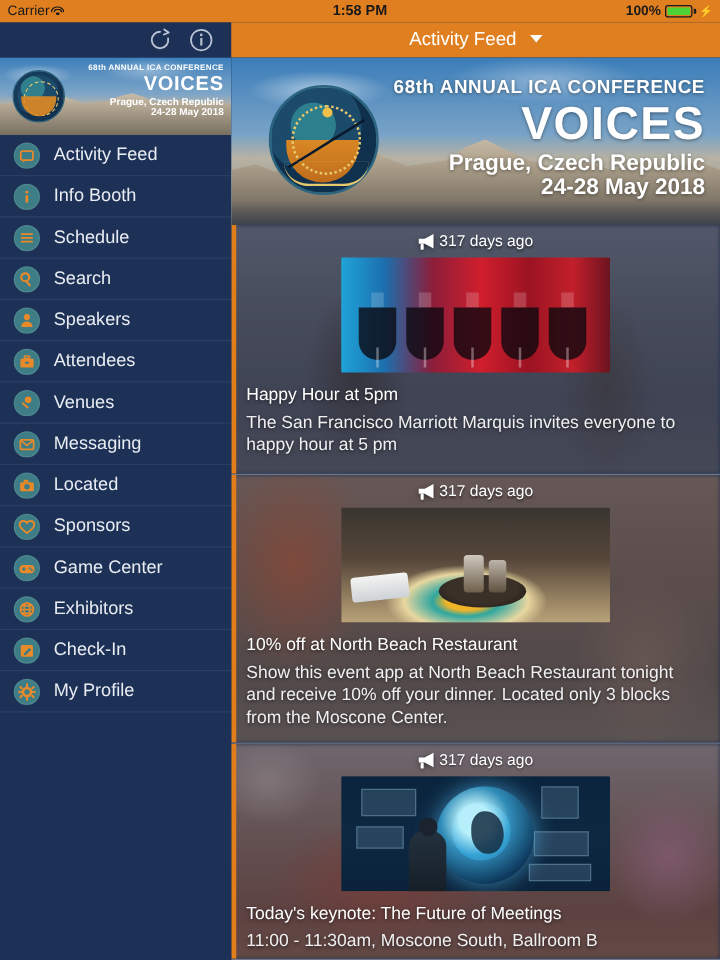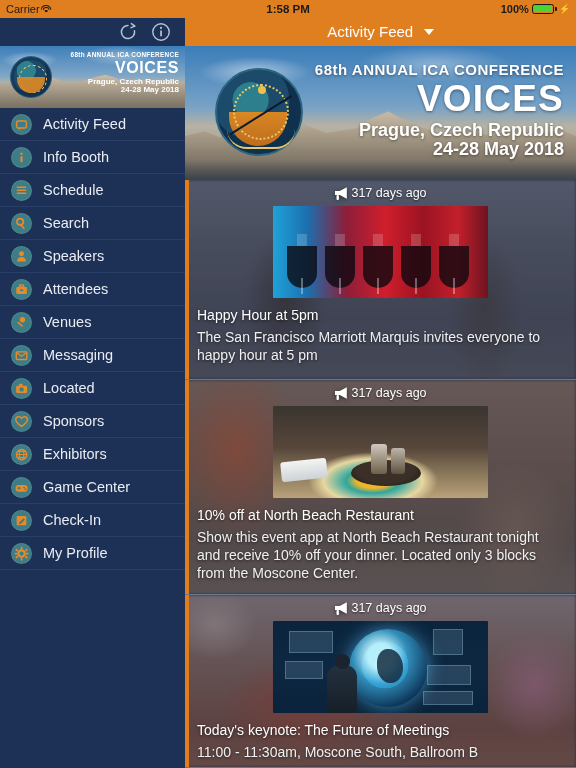--- a/index.html
+++ b/index.html
@@ -350,38 +350,38 @@
         <span class="mi">
        <svg viewBox="0 0 17 17" width="15" height="15">
             <path d="M8.6 14C4.2 11 2 9 2 6.6 2 4.6 3.5 3.2 5.4 3.2c1.2 0 2.4.6 3.2 1.7.8-1.1 2-1.7 3.2-1.7 1.9 0 3.4 1.4 3.4 3.4C15.2 9 13 11 8.6 14z" fill="none" stroke="#e8892a" stroke-width="1.7"></path>
           </svg>
      </span>
      <span class="lbl">Sponsors</span>
       </li>
       <li>
         <span class="mi">
        <svg viewBox="0 0 17 17" width="15" height="15">
-            <circle cx="8.6" cy="8.6" r="5.8" fill="none" stroke="#e8892a" stroke-width="1.6"></circle>
-            <ellipse cx="8.6" cy="8.6" rx="2.6" ry="5.8" fill="none" stroke="#e8892a" stroke-width="1.3"></ellipse>
-            <path d="M2.9 8.6h11.4M4 5.2h9.2M4 12h9.2" stroke="#e8892a" stroke-width="1.2" fill="none"></path>
-          </svg>
-     </span>
-     <span class="lbl">Exhibitors</span>
-      </li>
-      <li>
-        <span class="mi">
-       <svg viewBox="0 0 17 17" width="15" height="15">
             <rect x="1.8" y="5.6" width="13.6" height="7.6" rx="3.6" fill="#e8892a"></rect>
             <rect x="4" y="8.6" width="3.4" height="1.5" rx=".7" fill="#3f7d86"></rect>
             <rect x="5" y="7.6" width="1.5" height="3.4" rx=".7" fill="#3f7d86"></rect>
             <circle cx="11.4" cy="8.6" r="1" fill="#3f7d86"></circle>
             <circle cx="13" cy="10.4" r="1" fill="#3f7d86"></circle>
           </svg>
      </span>
      <span class="lbl">Game Center</span>
+      </li>
+      <li>
+        <span class="mi">
+       <svg viewBox="0 0 17 17" width="15" height="15">
+            <circle cx="8.6" cy="8.6" r="5.8" fill="none" stroke="#e8892a" stroke-width="1.6"></circle>
+            <ellipse cx="8.6" cy="8.6" rx="2.6" ry="5.8" fill="none" stroke="#e8892a" stroke-width="1.3"></ellipse>
+            <path d="M2.9 8.6h11.4M4 5.2h9.2M4 12h9.2" stroke="#e8892a" stroke-width="1.2" fill="none"></path>
+          </svg>
+     </span>
+     <span class="lbl">Exhibitors</span>
       </li>
       <li>
         <span class="mi">
        <svg viewBox="0 0 17 17" width="15" height="15">
             <rect x="3" y="3.4" width="11" height="10.6" rx="1.4" fill="#e8892a"></rect>
             <path d="M6 10.8 L10.8 6 L12.4 7.6 L7.6 12.4 L5.6 12.8 z" fill="#3f7d86"></path>
           </svg>
      </span>
      <span class="lbl">Check-In</span>
       </li>

